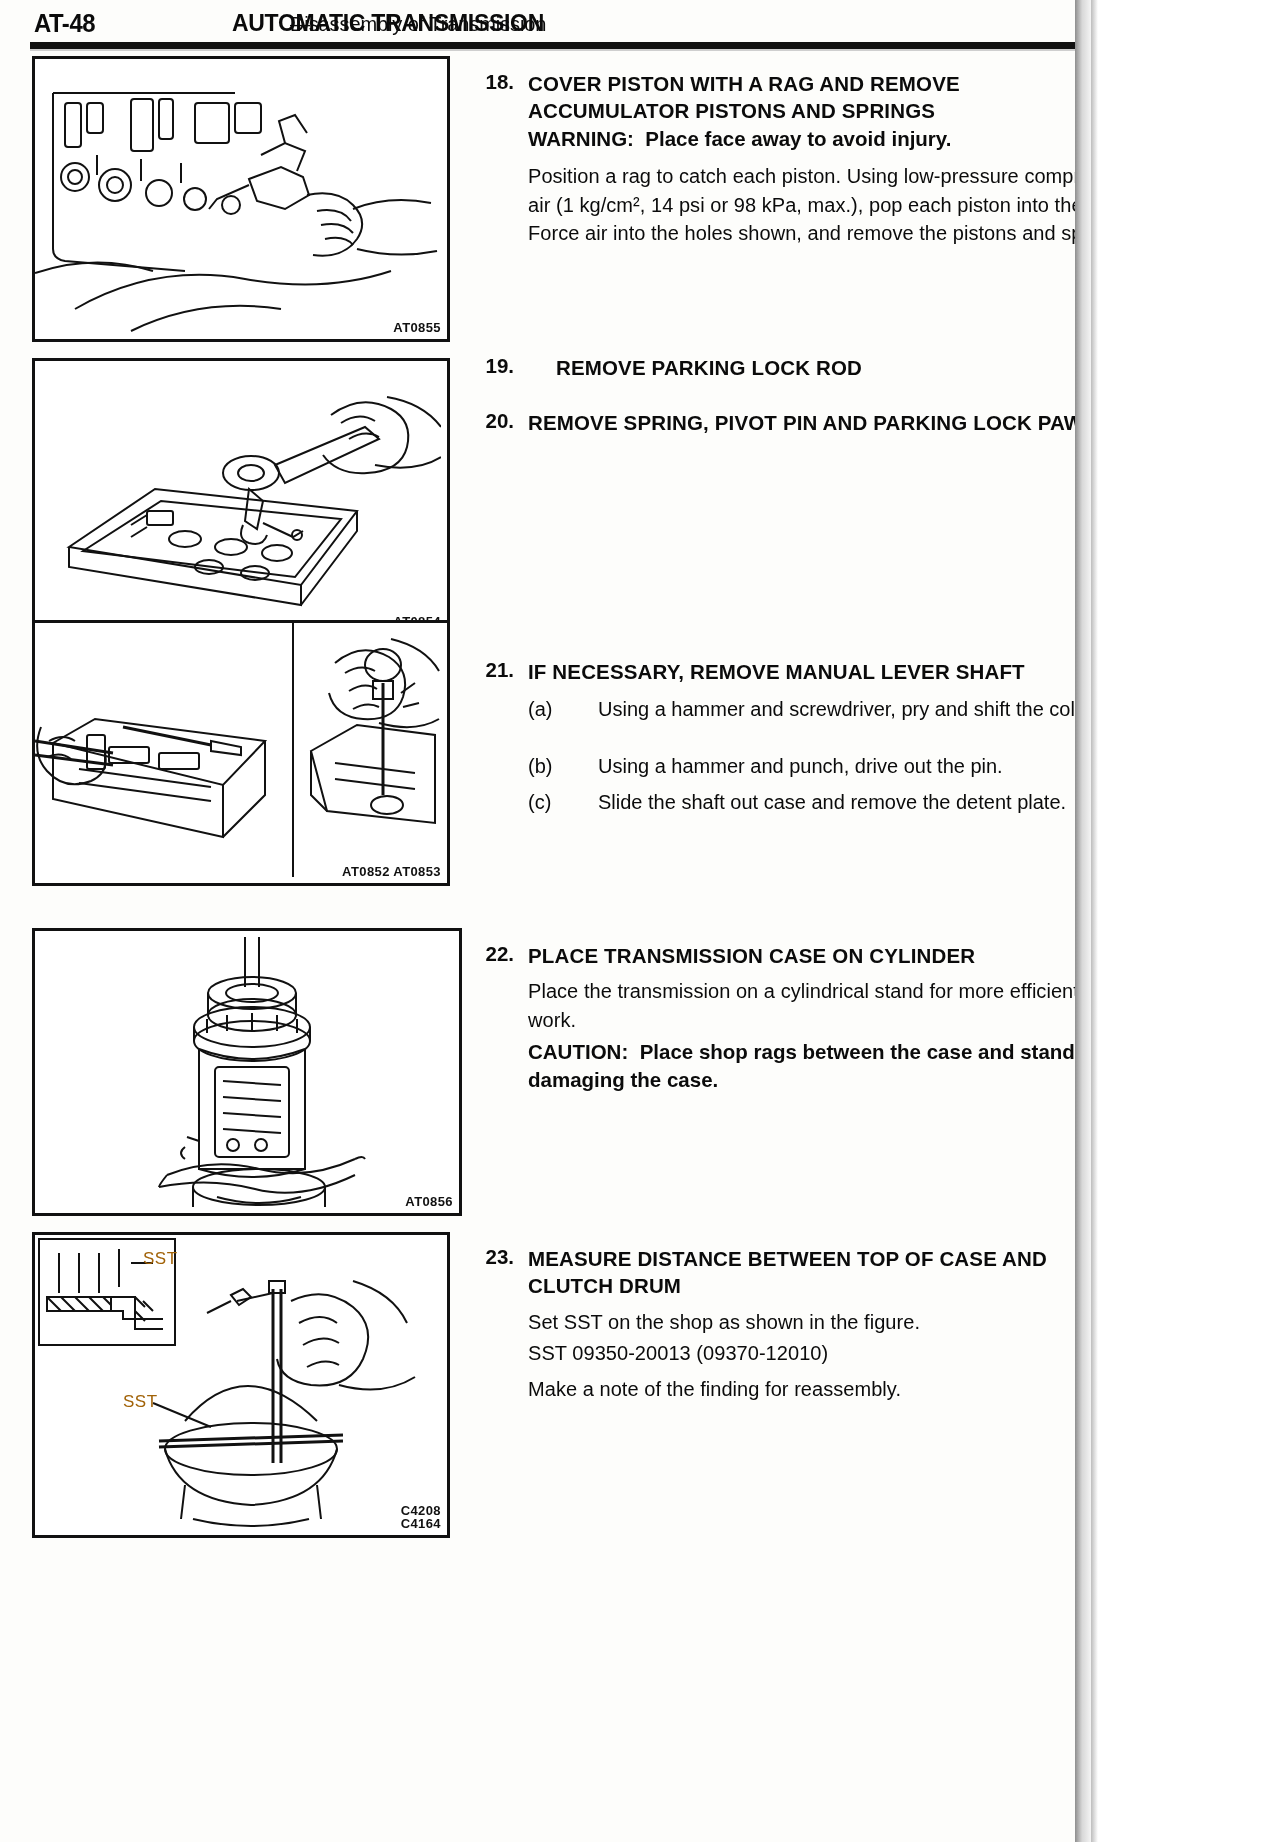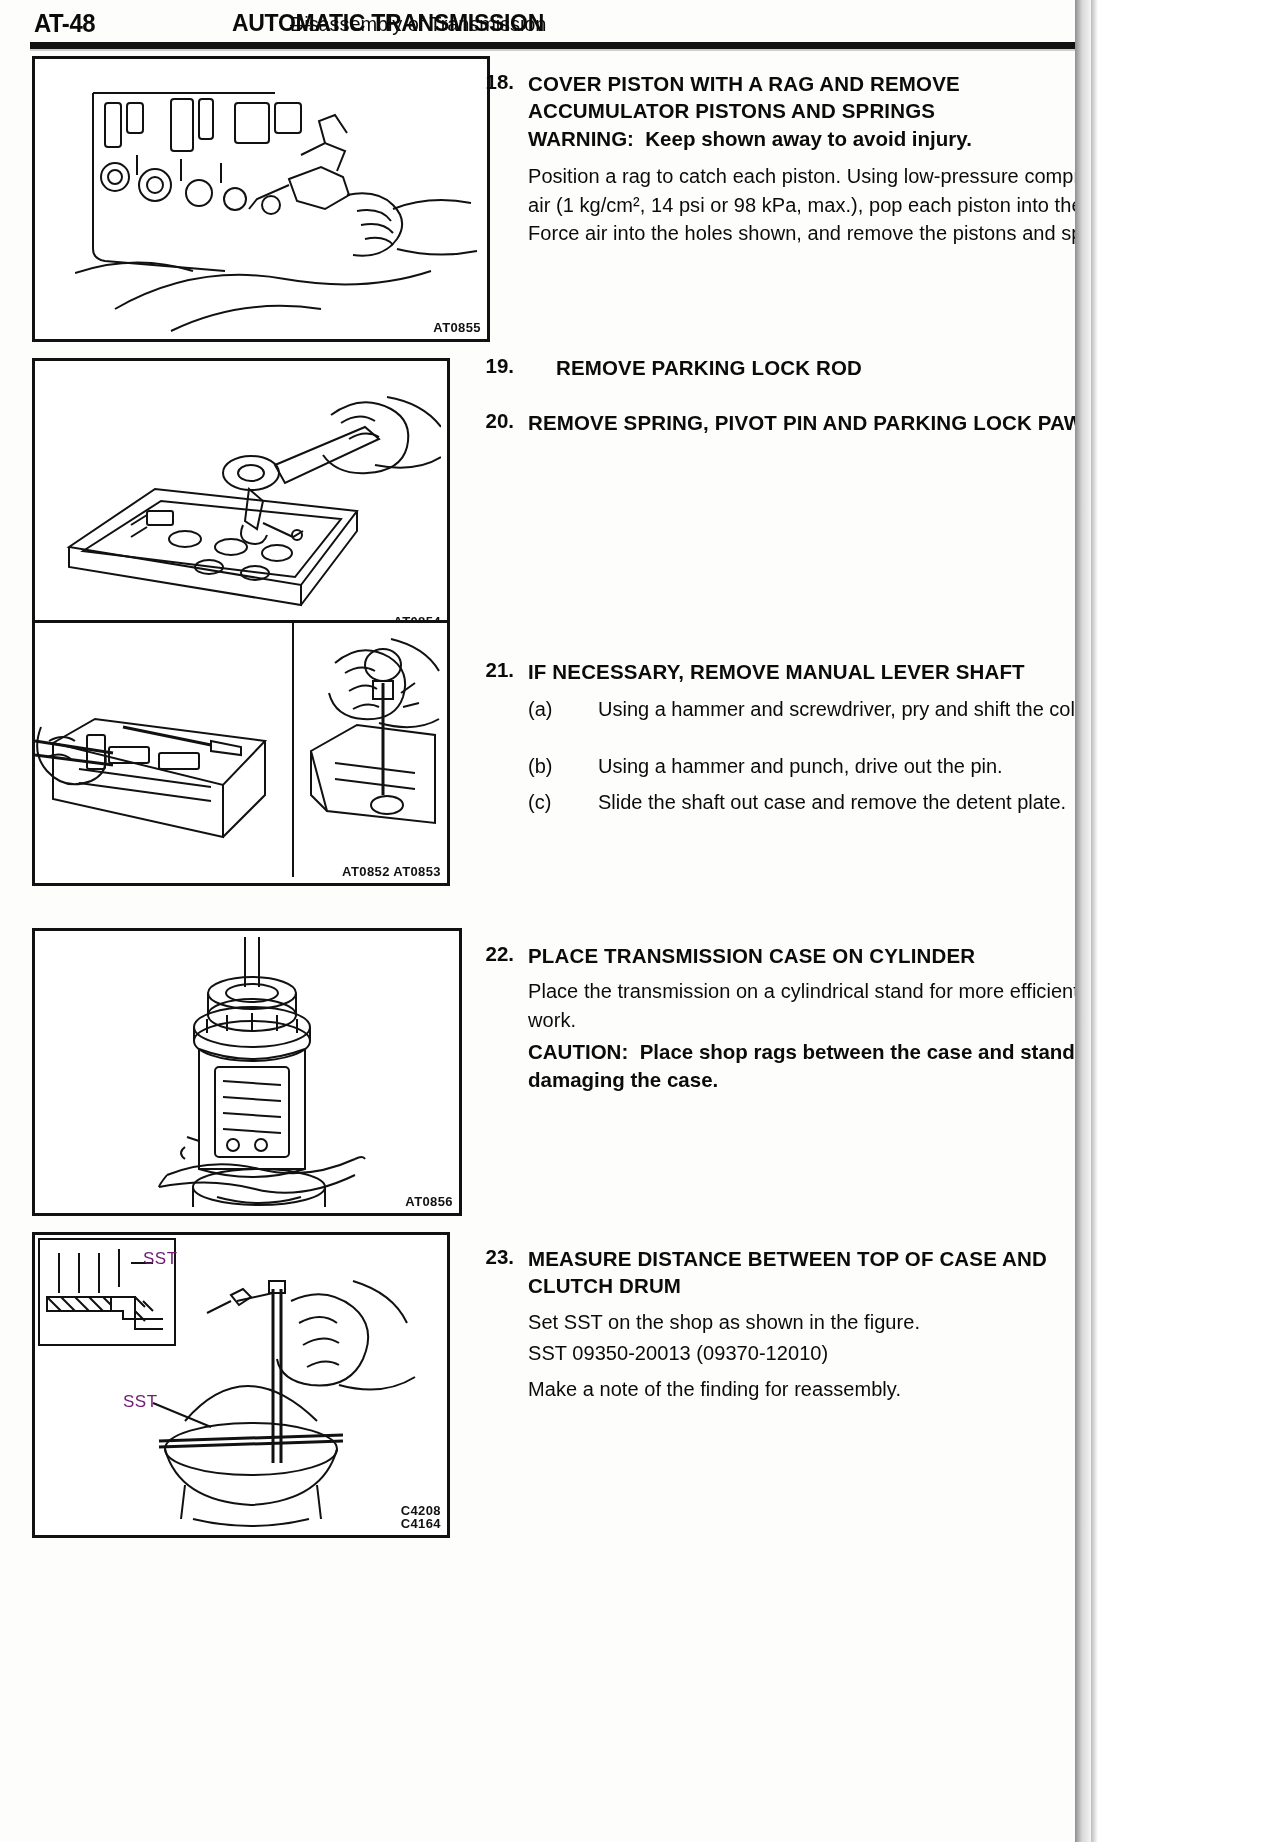--- a/index.html
+++ b/index.html
@@ -58,21 +58,21 @@
     border:3px solid #111;
     background:#fff;
     overflow:hidden;
   }
   .figcap{
     position:absolute;right:6px;bottom:4px;
     font-size:13px;font-weight:bold;letter-spacing:.4px;
     color:#111;line-height:1.05;text-align:right;
   }
   .figlbl{
-    position:absolute;font-size:17px;letter-spacing:.5px;color:#701a75;
+    position:absolute;font-size:17px;letter-spacing:.5px;color:#a16207;
   }
 
   
   .txt{position:absolute;}
   .step{position:absolute;}
   .num{
     position:absolute;left:0;top:0;width:44px;text-align:right;
     font-weight:bold;font-size:20.5px;
   }
   .head{
@@ -103,21 +103,21 @@
 <div class="page">
 
   <div class="hdr">
     <div class="pageno">AT-48</div>
     <div class="title">
       <b>AUTOMATIC TRANSMISSION</b><span class="sub"> — </span><span class="sub">Disassembly of Transmission</span>
     </div>
   </div>
   <div class="rule"></div>
 
-  <div class="fig" style="left:32px;top:56px;width:412px;height:280px;padding-left:40px;">
+  <div class="fig" style="left:32px;top:56px;width:412px;height:280px;">
     <svg width="406" height="274" viewBox="0 0 406 274">
       <g fill="none" stroke="#111" stroke-width="2">
 
         <path d="M18 34 L18 190 Q18 200 30 202 L150 212"></path>
         <path d="M18 34 L200 34"></path>
 
         <rect x="30" y="44" width="16" height="44" rx="3"></rect>
         <rect x="52" y="44" width="16" height="30" rx="3"></rect>
         <rect x="96" y="40" width="22" height="52" rx="3"></rect>
         <rect x="124" y="40" width="14" height="40" rx="3"></rect>
@@ -322,21 +322,21 @@
     <div class="figcap"><span>C4208</span><br><span>C4164</span></div>
   </div>
 
   <div class="txt" style="left:470px;top:0;width:605px;height:1842px;">
 
     <div class="step" style="left:0;top:70px;width:605px;">
       <div class="num">18.</div>
       <div class="head" style="top:0;">COVER PISTON WITH A RAG AND REMOVE</div>
       <div class="head" style="top:27px;">ACCUMULATOR PISTONS AND SPRINGS</div>
       <div class="warn" style="top:55px;">
-        <span>WARNING:</span>&nbsp;&nbsp;<span>Keep shown away to avoid injury.</span>
+        <span>WARNING:</span>&nbsp;&nbsp;<span>Place face away to avoid injury.</span>
       </div>
       <div class="body" style="top:92px;">Position a rag to catch each piston. Using low-pressure compressed air (1 kg/cm², 14 psi or 98 kPa, max.), pop each piston into the rag. Force air into the holes shown, and remove the pistons and springs.</div>
     </div>
 
     <div class="step" style="left:0;top:354px;width:605px;">
       <div class="num">19.</div>
       <div class="head" style="top:0;margin-left:28px;">REMOVE PARKING LOCK ROD</div>
     </div>
 
     <div class="step" style="left:0;top:409px;width:605px;">

